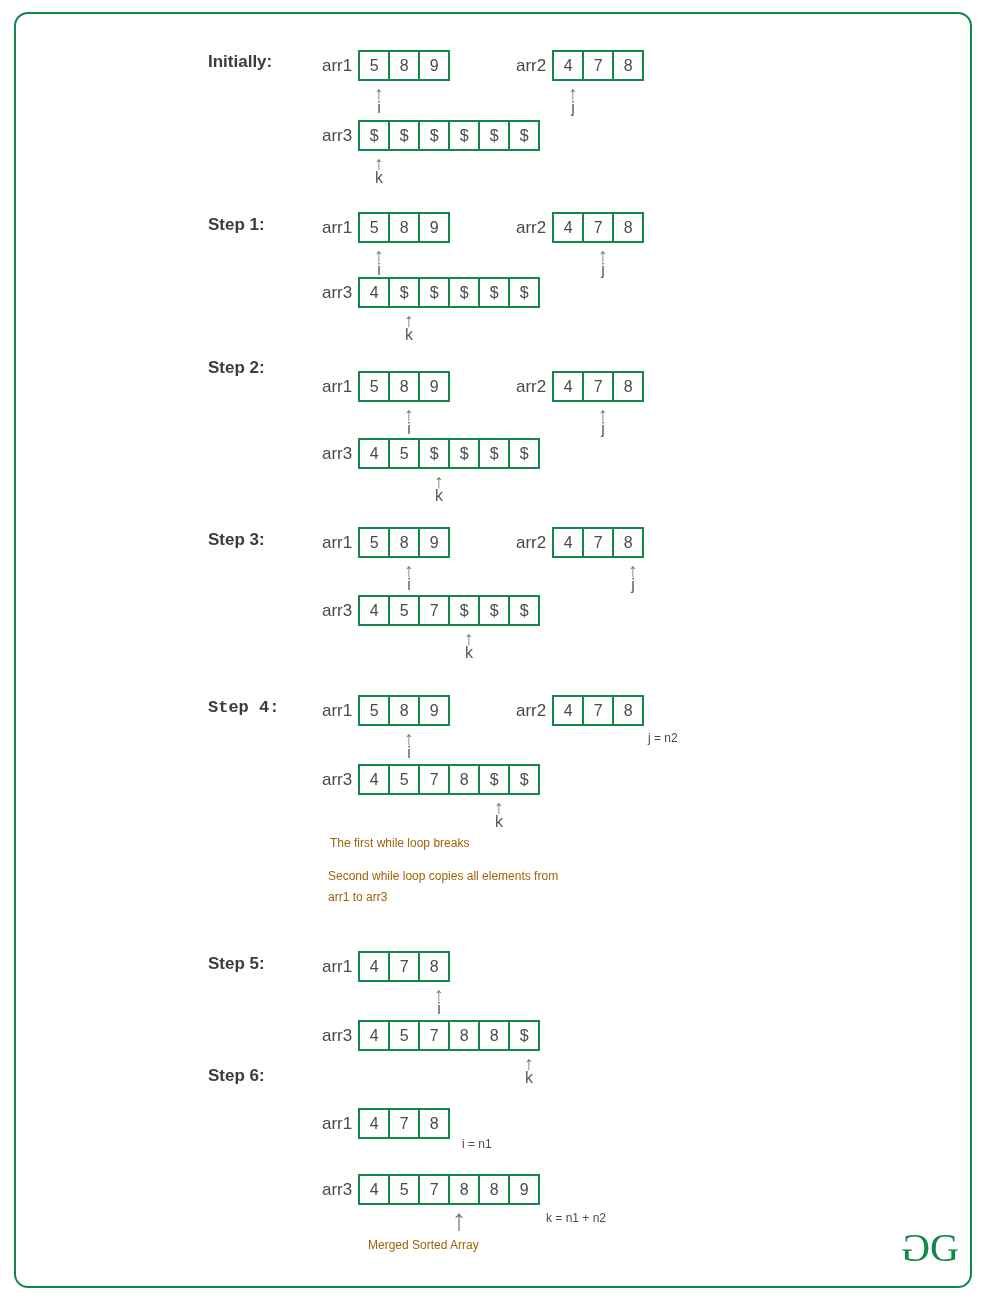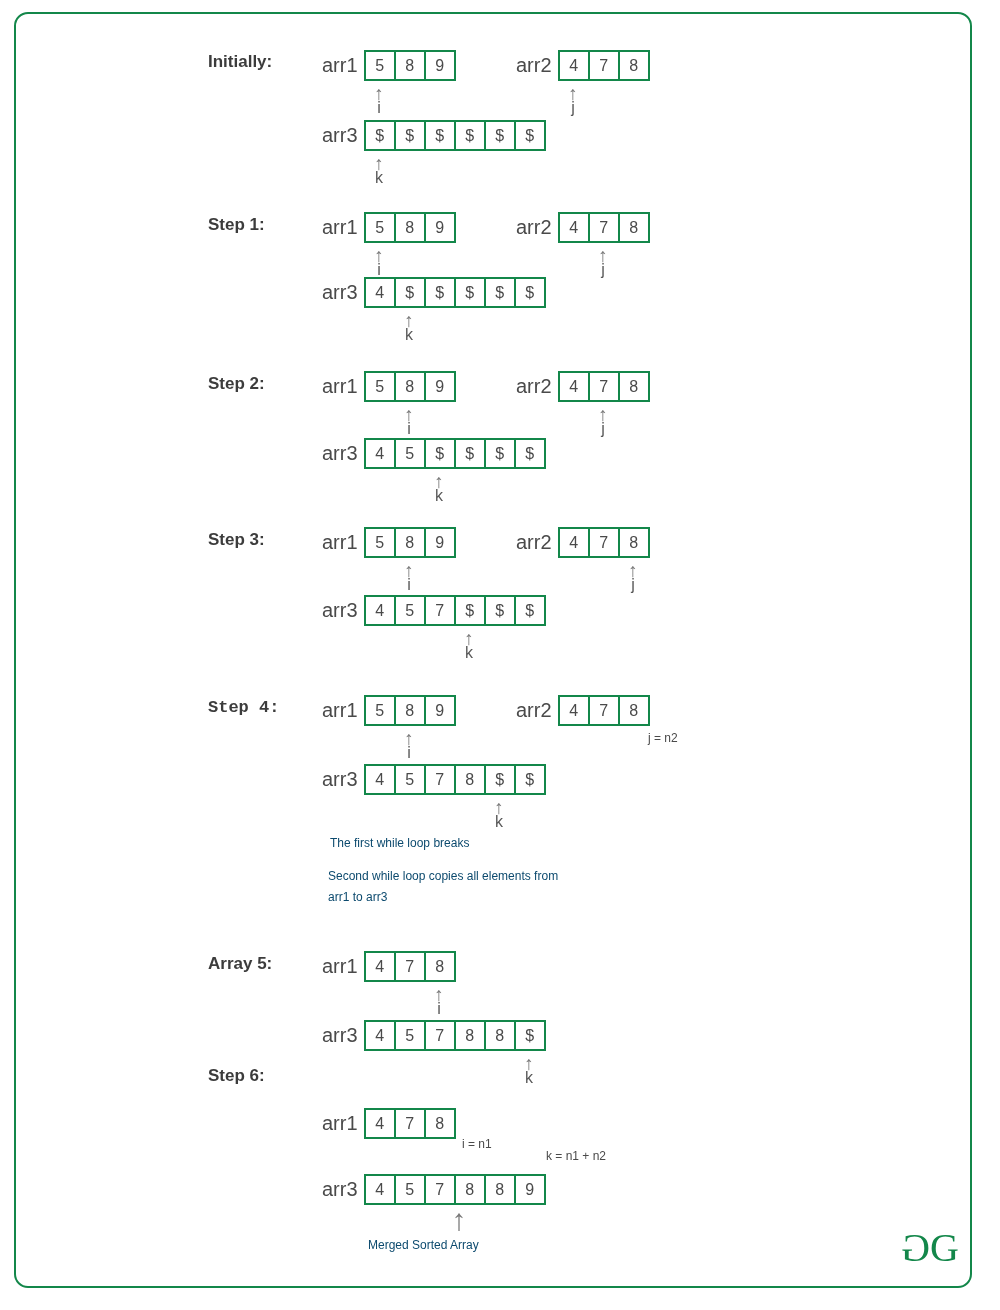--- a/index.html
+++ b/index.html
@@ -43,21 +43,21 @@
     margin-left: 48px;
   }
 
   
   .arr {
     position: absolute;
     display: flex;
     align-items: center;
   }
   .arr-name {
-    font-size: 20px;
+    font-size: 17px;
     color: #4a4a4a;
     margin-right: 6px;
     white-space: nowrap;
   }
   .cells {
     display: flex;
   }
   .cell {
     width: 32px;
     height: 31px;
@@ -98,21 +98,21 @@
     height: 30px;
   }
 
   
   .note {
     position: absolute;
     font-size: 12px;
     color: #4a4a4a;
     white-space: pre;
   }
-  .note.dark { color: #0c4a6e; }
+  .note.dark { color: #a16207; }
 
   
   #logo {
     position: absolute;
     left: 900px;
     top: 1228px;
     font-family: "Liberation Serif", serif;
     font-size: 40px;
     color: #13874a;
     letter-spacing: 1px;
@@ -214,21 +214,21 @@
       <span class="cell">$</span>
     </span>
   </div>
   <div class="ptr" style="left:393px; top:311px;">
     <span class="shaft">↑</span>
     <span class="lbl">k</span>
   </div>
 </div>
 
 <div class="step">
-  <div class="step-label" style="top:374px;">Step 2:</div>
+  <div class="step-label" style="top:358px;">Step 2:</div>
 
   <div class="arr" style="left:322px; top:371px;">
     <span class="arr-name">arr1</span>
     <span class="cells">
       <span class="cell">5</span>
       <span class="cell">8</span>
       <span class="cell">9</span>
     </span>
   </div>
   <div class="ptr" style="left:393px; top:405px;">
@@ -353,21 +353,21 @@
     <span class="shaft">↑</span>
     <span class="lbl">k</span>
   </div>
 
   <div class="note dark" style="left:330px; top:836px;">The first while loop breaks</div>
   <div class="note dark" style="left:328px; top:869px;">Second while loop copies all elements from</div>
   <div class="note dark" style="left:328px; top:890px;">arr1 to arr3</div>
 </div>
 
 <div class="step">
-  <div class="step-label" style="top:954px;">Array 5:</div>
+  <div class="step-label" style="top:954px;">Step 5:</div>
 
   <div class="arr" style="left:322px; top:951px;">
     <span class="arr-name">arr1</span>
     <span class="cells">
       <span class="cell">4</span>
       <span class="cell">7</span>
       <span class="cell">8</span>
     </span>
   </div>
   <div class="ptr" style="left:423px; top:985px;">
@@ -412,19 +412,19 @@
       <span class="cell">5</span>
       <span class="cell">7</span>
       <span class="cell">8</span>
       <span class="cell">8</span>
       <span class="cell">9</span>
     </span>
   </div>
   <div class="ptr tall" style="left:443px; top:1205px;">
     <span class="shaft">↑</span>
   </div>
-  <div class="note" style="left:546px; top:1149px;">k = n1 + n2</div>
+  <div class="note" style="left:546px; top:1211px;">k = n1 + n2</div>
   <div class="note dark" style="left:368px; top:1238px;">Merged Sorted Array</div>
 </div>
 
 <div id="logo">
   <span class="rev">G</span><span>G</span>
 </div>
 
 </body></html>

